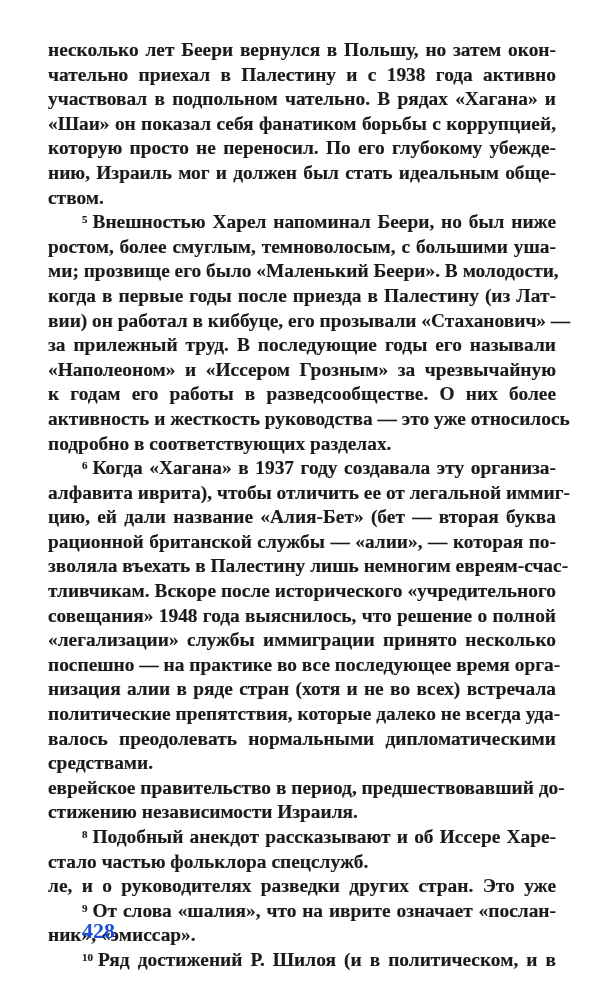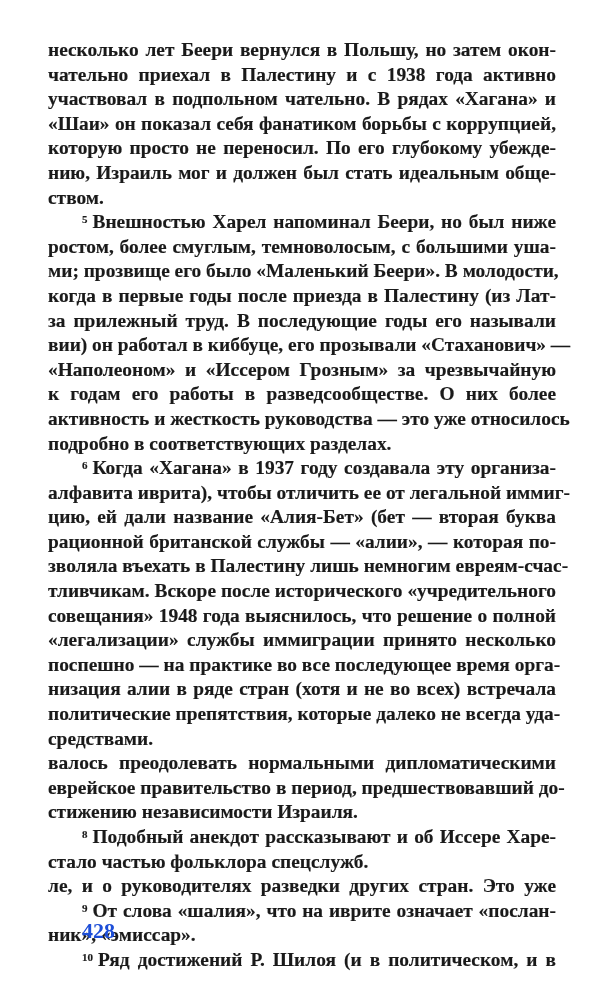--- a/index.html
+++ b/index.html
@@ -36,42 +36,42 @@
     <span class="line">которую просто не переносил. По его глубокому убежде-</span>
     <span class="line">нию, Израиль мог и должен был стать идеальным обще-</span>
     <span class="line last">ством.</span>
   </div>
 
   <div>
     <span class="line indent"><sup>5</sup><span>Внешностью Харел напоминал Беери, но был ниже</span></span>
     <span class="line">ростом, более смуглым, темноволосым, с большими уша-</span>
     <span class="line">ми; прозвище его было «Маленький Беери». В молодости,</span>
     <span class="line">когда в первые годы после приезда в Палестину (из Лат-</span>
+    <span class="line">вии) он работал в киббуце, его прозывали «Стаханович» —</span>
     <span class="line">за прилежный труд. В последующие годы его называли</span>
-    <span class="line">вии) он работал в киббуце, его прозывали «Стаханович» —</span>
     <span class="line">«Наполеоном» и «Иссером Грозным» за чрезвычайную</span>
     <span class="line">к годам его работы в разведсообществе. О них более</span>
     <span class="line">активность и жесткость руководства — это уже относилось</span>
     <span class="line last">подробно в соответствующих разделах.</span>
   </div>
 
   <div>
     <span class="line indent"><sup>6</sup><span>Когда «Хагана» в 1937 году создавала эту организа-</span></span>
     <span class="line">алфавита иврита), чтобы отличить ее от легальной иммиг-</span>
     <span class="line">цию, ей дали название «Алия-Бет» (бет — вторая буква</span>
     <span class="line">рационной британской службы — «алии», — которая по-</span>
     <span class="line">зволяла въехать в Палестину лишь немногим евреям-счас-</span>
     <span class="line">тливчикам. Вскоре после исторического «учредительного</span>
     <span class="line">совещания» 1948 года выяснилось, что решение о полной</span>
     <span class="line">«легализации» службы иммиграции принято несколько</span>
     <span class="line">поспешно — на практике во все последующее время орга-</span>
     <span class="line">низация алии в ряде стран (хотя и не во всех) встречала</span>
     <span class="line">политические препятствия, которые далеко не всегда уда-</span>
+    <span class="line">валось преодолевать нормальными дипломатическими</span>
     <span class="line last">средствами.</span>
-    <span class="line">валось преодолевать нормальными дипломатическими</span>
   </div>
 
   <div>
     <span class="line">еврейское правительство в период, предшествовавший до-</span>
     <span class="line last">стижению независимости Израиля.</span>
   </div>
 
   <div>
     <span class="line indent"><sup>8</sup><span>Подобный анекдот рассказывают и об Иссере Харе-</span></span>
     <span class="line last">стало частью фольклора спецслужб.</span>

